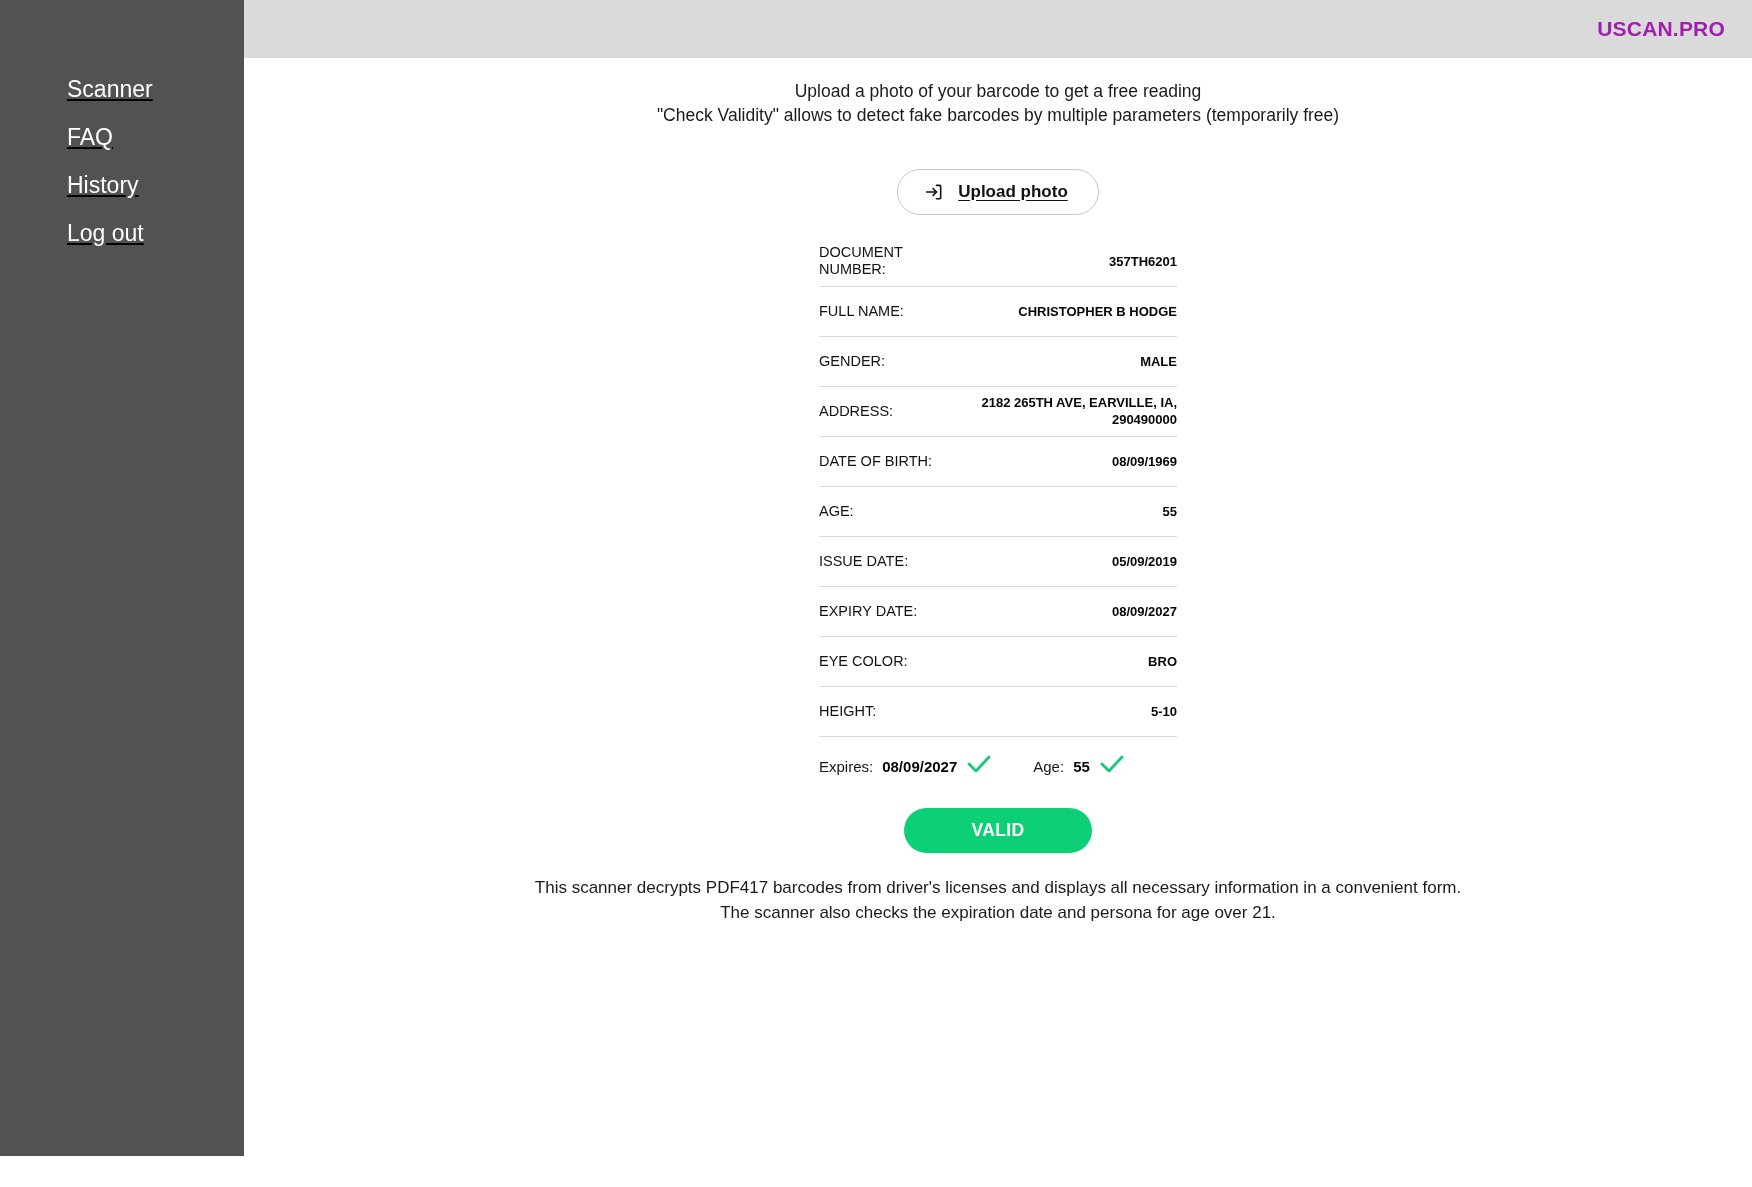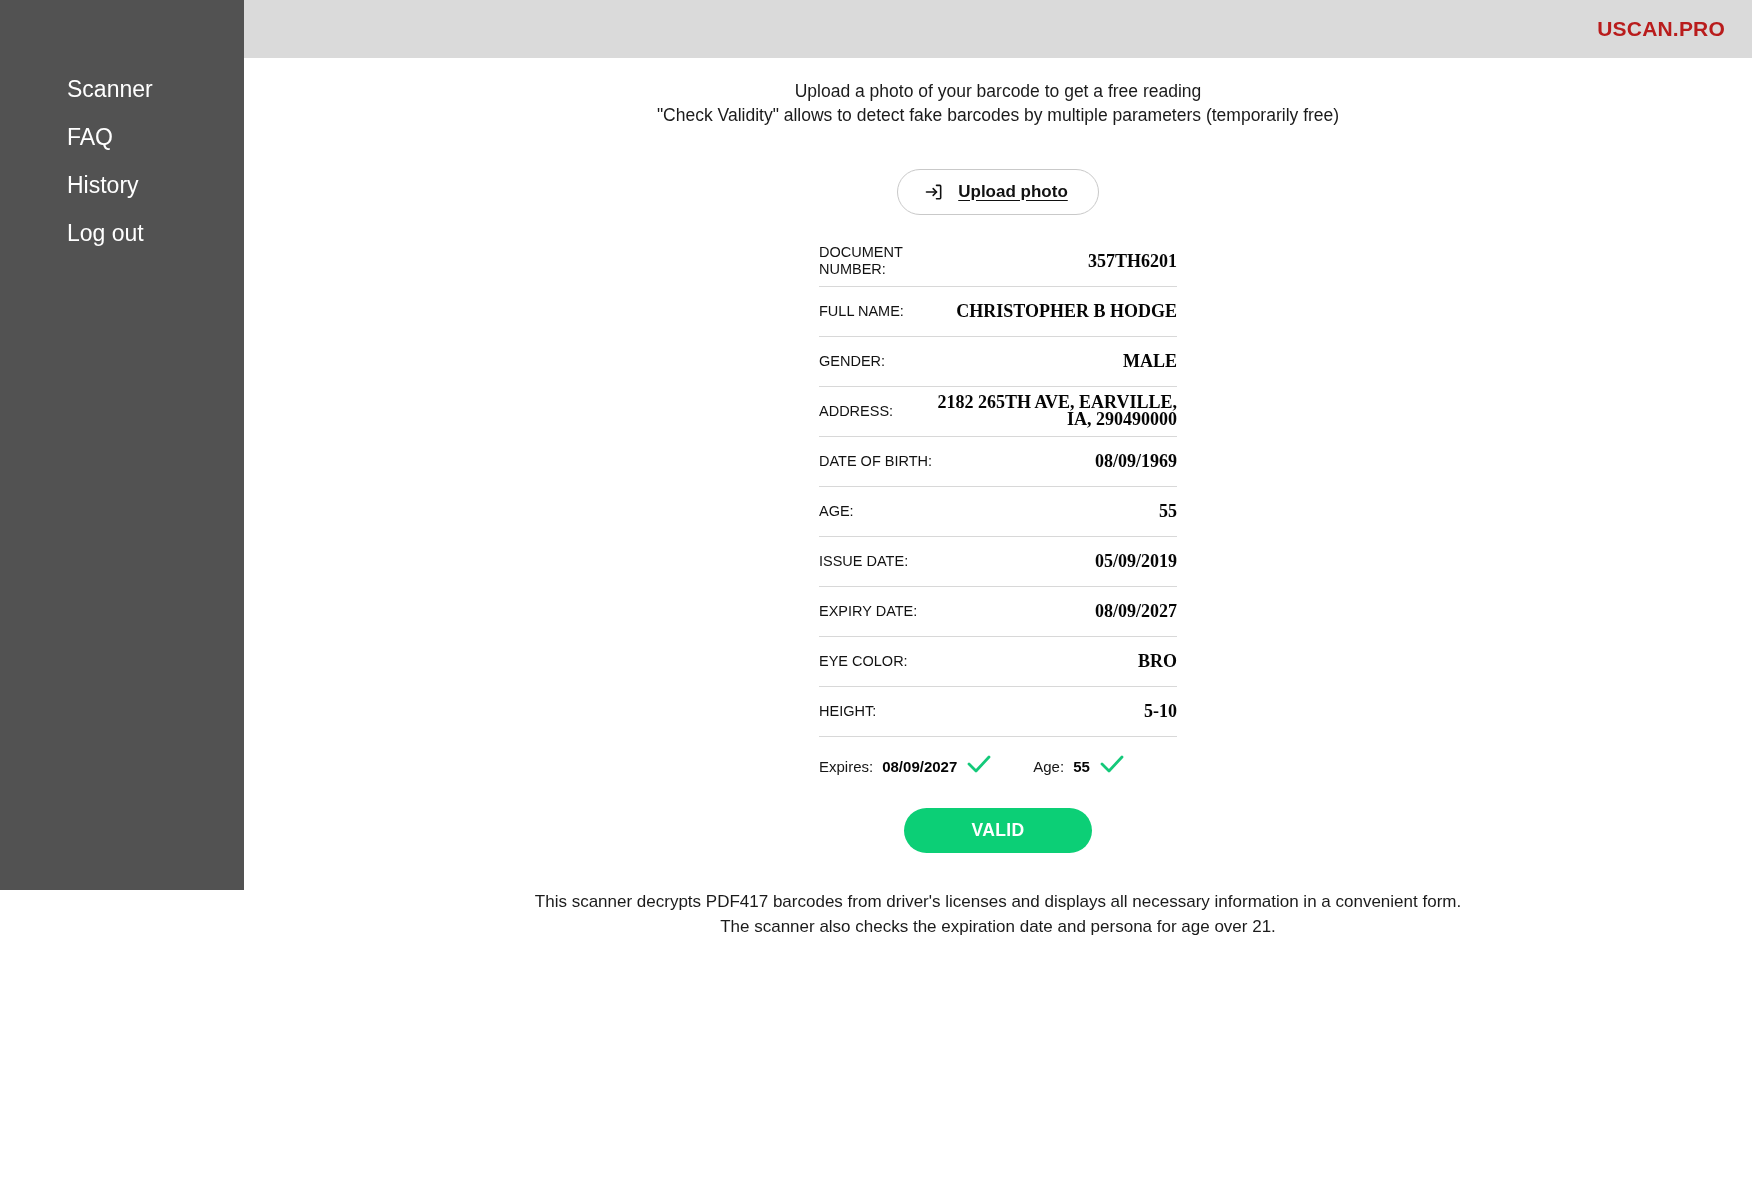--- a/index.html
+++ b/index.html
@@ -17,22 +17,23 @@
     width: 1752px;
     height: 1187px;
     background: #ffffff;
   }
 
   
   .sidebar {
     position: absolute;
     left: 0; top: 0;
     width: 244px;
-    height: 890px;
+    height: 1156px;
     background: #525252;
+    text-decoration: underline;
   }
   .sidebar-nav {
     padding-top: 78px;
     display: flex;
     flex-direction: column;
   }
   .sidebar-item {
     color: #ffffff;
     font-size: 23px;
     line-height: 1;
@@ -51,21 +52,21 @@
     width: 1508px;
     height: 58px;
     background: #dadada;
     display: flex;
     align-items: center;
     justify-content: flex-end;
   }
   .brand {
     font-size: 21px;
     font-weight: bold;
-    color: #b91c1c;
+    color: #a21caf;
     letter-spacing: 0.2px;
     margin-right: 27px;
     cursor: pointer;
   }
 
   
   .main {
     position: absolute;
     left: 244px; top: 58px;
     width: 1508px;
@@ -132,27 +133,26 @@
   }
   .info-row:last-child { border-bottom: 1px solid #d8d8d8; }
   .info-key {
     font-size: 14.5px;
     color: #121212;
     line-height: 17px;
     white-space: pre-line;
     flex: 0 0 auto;
   }
   .info-val {
-    font-size: 18px;
+    font-size: 13px;
     font-weight: bold;
     color: #050505;
     text-align: right;
     line-height: 17px;
     flex: 1 1 auto;
-    font-family: Liberation Serif, serif;
   }
 
   
   .check-row {
     width: 358px;
     margin: 17px auto 0 auto;
     display: flex;
     align-items: center;
     gap: 4px;
   }
@@ -199,21 +199,21 @@
   
   .about-title {
     margin-top: 65px;
     text-align: center;
     font-size: 19px;
     font-weight: bold;
     color: #101010;
     letter-spacing: 0.2px;
   }
   .about-body {
-    margin-top: 36px;
+    margin-top: 22px;
     text-align: center;
     font-size: 17px;
     color: #1b1b1b;
     line-height: 25px;
   }
 </style>
 </head>
 <body>
 
 <div id="app">

